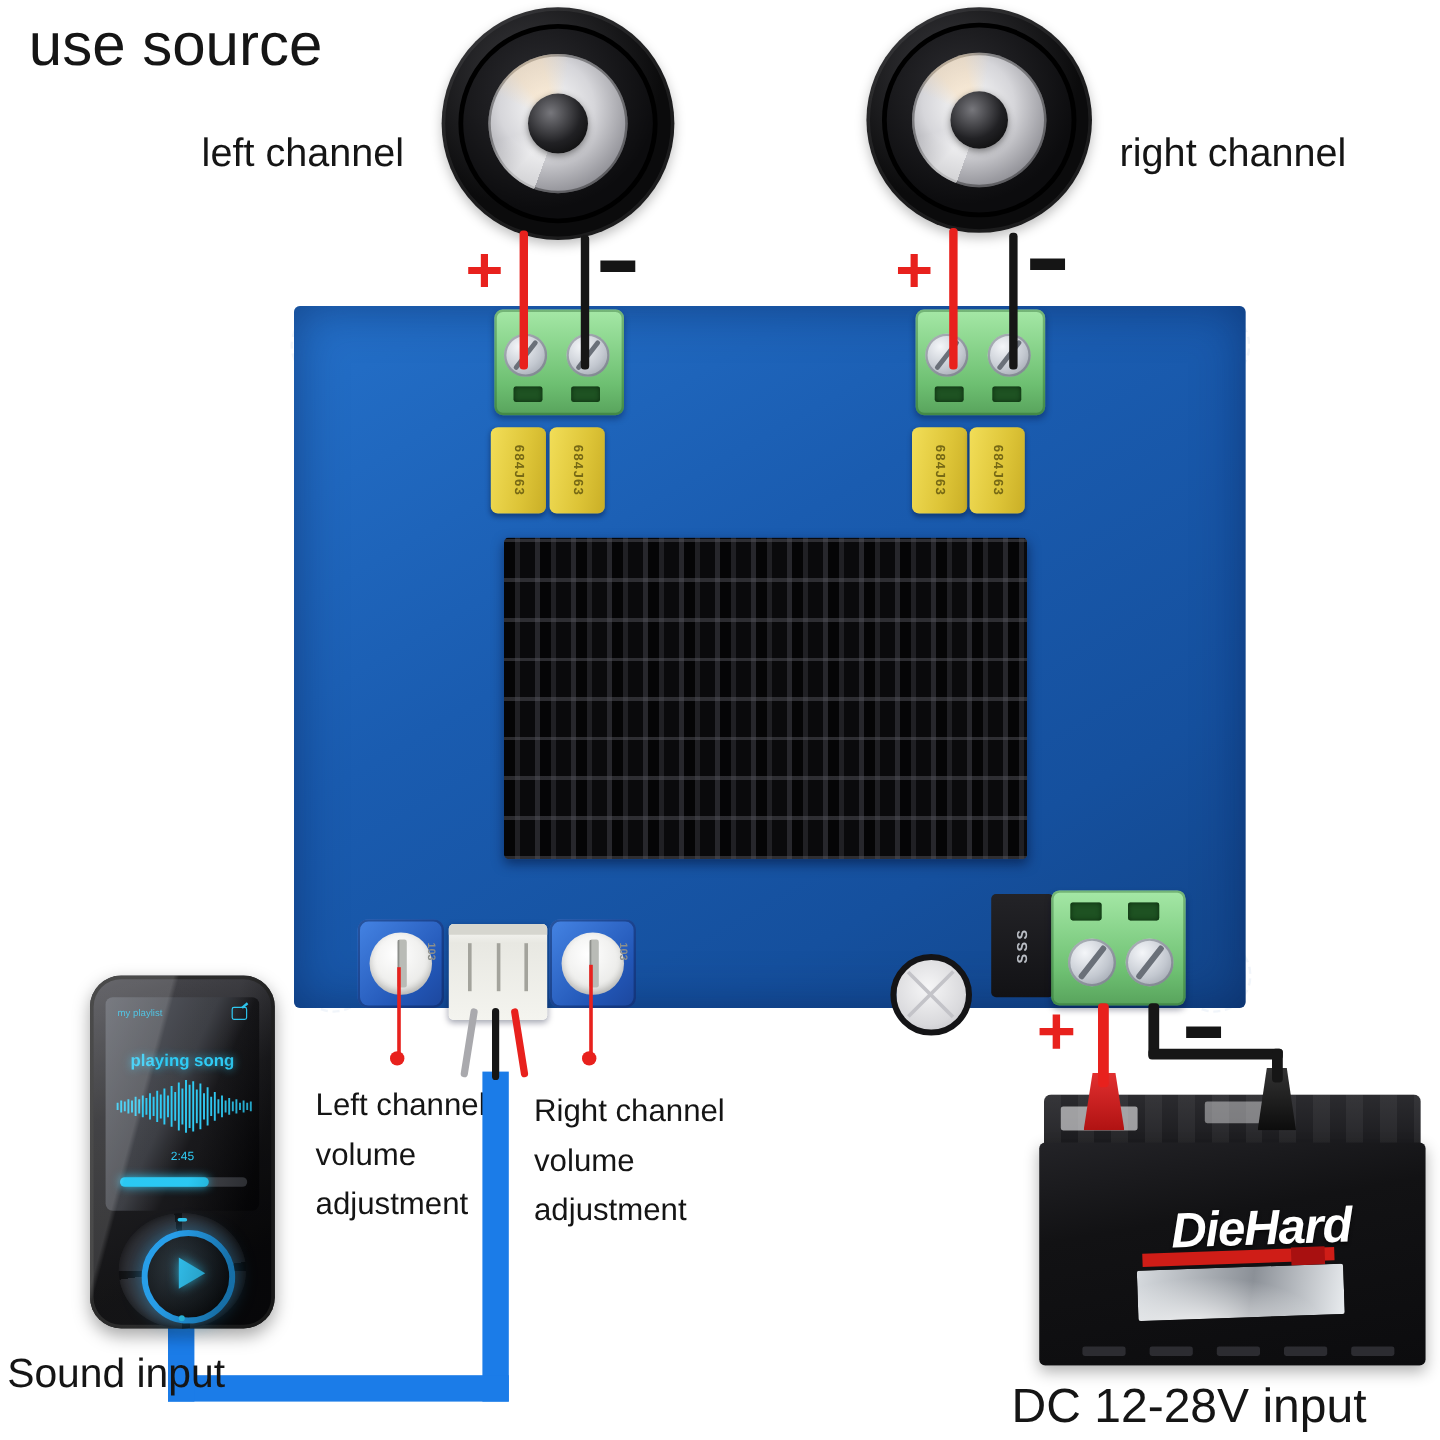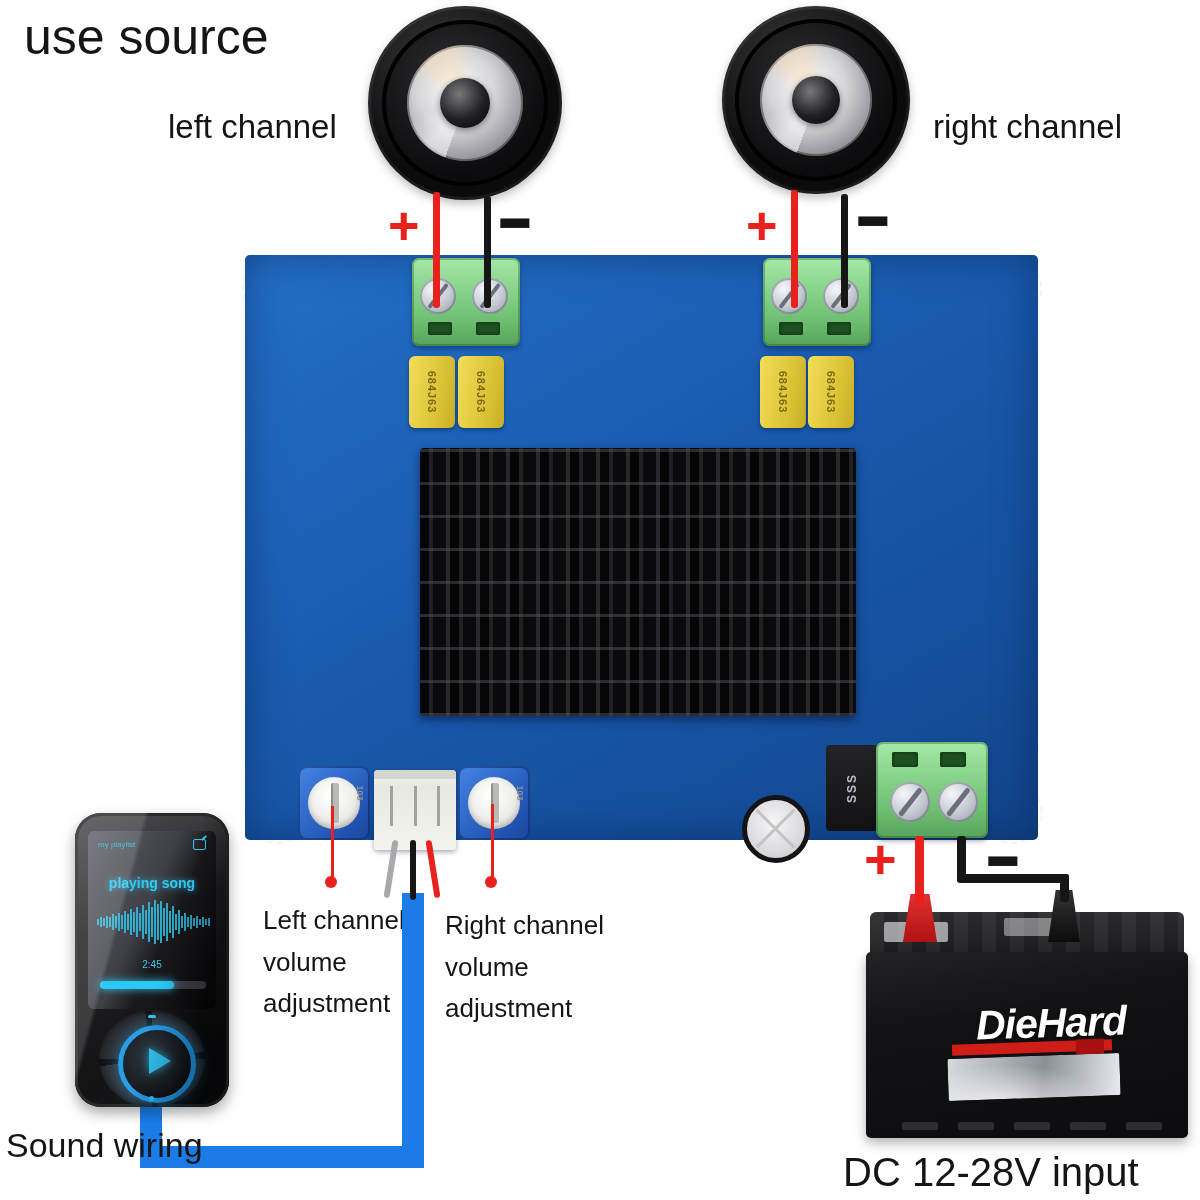--- a/index.html
+++ b/index.html
@@ -467,15 +467,15 @@
         </div>
     </div>
     <div id="dpad">
       <div class="ab" style="left:49px;top:4px;width:8px;height:3px;background:#28c8f2;border-radius:2px;"></div>
       <div id="pbtn">
           <div id="ptri"></div>
         </div>
     </div>
     <div class="ab" style="left:74px;bottom:6px;width:5px;height:5px;border-radius:50%;background:#28c8f2;"></div>
   </div>
-  <div class="txt" style="left:6px;top:1126px;font-size:34px;z-index:4;">Sound wiring</div>
+  <div class="txt" style="left:6px;top:1126px;font-size:34px;z-index:4;">Sound input</div>
 
 </div>
 
 </body></html>

